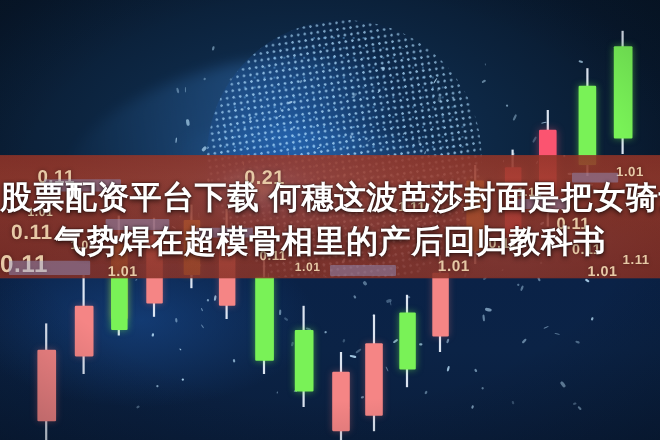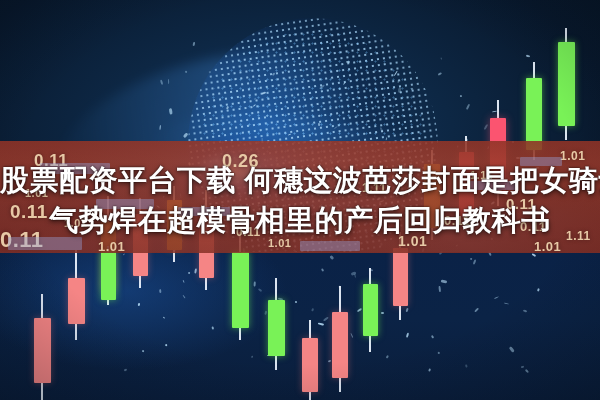--- a/index.html
+++ b/index.html
@@ -363,21 +363,21 @@
 
   <div class="band">
     <div class="band-tint"></div>
     <div id="band-nums">
         <div class="band-num" style="left: 34px; top: 10px; font-size: 17px;">0.11</div>
         <div class="band-num" style="left: 25px; top: 46px; font-size: 11px;">1.01</div>
         <div class="band-num" style="left: 10px; top: 60px; font-size: 19px;">0.11</div>
         <div class="band-num" style="left: 0px; top: 86px; font-size: 22px;">0.11</div>
         <div class="band-num" style="left: 64px; top: 76px; font-size: 11px;">1.01</div>
         <div class="band-num" style="left: 98px; top: 98px; font-size: 13px;">1.01</div>
-        <div class="band-num" style="left: 222px; top: 10px; font-size: 18px;">0.26</div>
+        <div class="band-num" style="left: 222px; top: 10px; font-size: 18px;">0.21</div>
         <div class="band-num" style="left: 236px; top: 84px; font-size: 12px;">0.11</div>
         <div class="band-num" style="left: 268px; top: 96px; font-size: 11px;">1.01</div>
         <div class="band-num" style="left: 362px; top: 40px; font-size: 12px;">1.11</div>
         <div class="band-num" style="left: 398px; top: 92px; font-size: 14px;">1.01</div>
         <div class="band-num" style="left: 444px; top: 72px; font-size: 13px;">0.11</div>
         <div class="band-num" style="left: 470px; top: 28px; font-size: 11px;">1.11</div>
         <div class="band-num" style="left: 506px; top: 54px; font-size: 15px;">0.11</div>
         <div class="band-num" style="left: 520px; top: 78px; font-size: 13px;">0.11</div>
         <div class="band-num" style="left: 534px; top: 98px; font-size: 13px;">1.01</div>
         <div class="band-num" style="left: 566px; top: 88px; font-size: 12px;">1.11</div>

